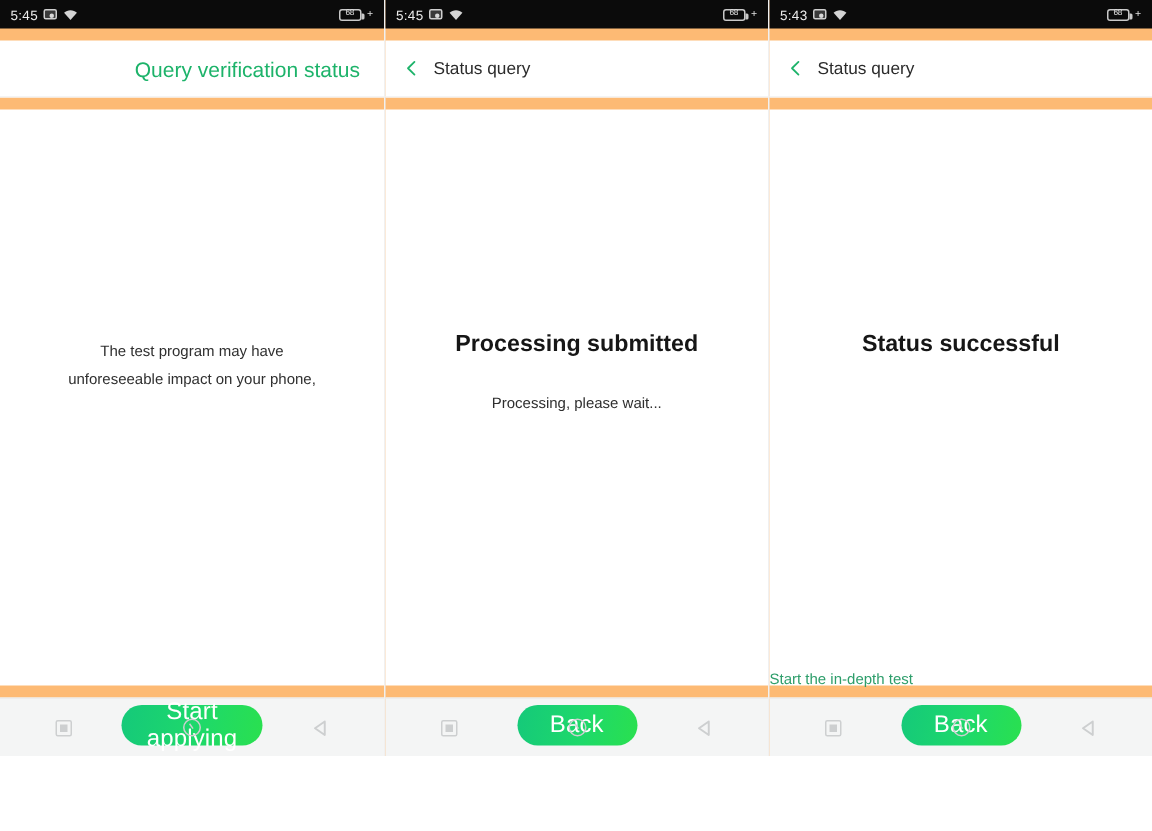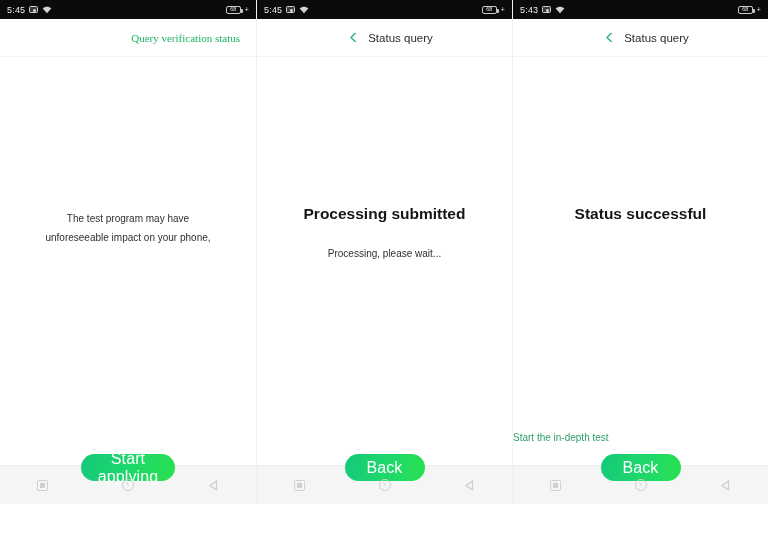--- a/index.html
+++ b/index.html
@@ -16,22 +16,23 @@
     display: flex;
     width: 768px;
     height: 554px;
   }
 
   .phone {
     width: 256px;
     height: 504px;
     display: flex;
     flex-direction: column;
-    background: #c4b5fd;
-    position: relative;
+    background: #fdba74;
+    position: relative;
+    gap: 8px;
   }
   .phone + .phone { border-left: 1px solid #f0f0f0; }
 
   
   .statusbar {
     height: 19px;
     background: #0b0b0b;
     color: #e8e8e8;
     display: flex;
     align-items: center;
@@ -89,41 +90,39 @@
 
   
   .header {
     height: 38px;
     flex: none;
     background: #ffffff;
     display: flex;
     align-items: center;
     position: relative;
     border-bottom: 1px solid #f4f4f4;
-    justify-content: center;
   }
   .header.plain { justify-content: flex-end; padding-right: 16px; }
   .header.nav { padding-left: 12px; gap: 9px; }
 
   .chev {
     width: 11px;
     height: 11px;
     display: block;
   }
 
   .hdr-title {
     font-size: 11.5px;
     color: #2b2b2b;
     font-weight: 400;
   }
 
   .link-top {
-    font-size: 11px;
+    font-size: 14px;
     color: #1db36a;
-    font-family: Liberation Serif, serif;
   }
 
   
   .content {
     flex: 1;
     position: relative;
     background: #ffffff;
   }
 
   .big-title {

